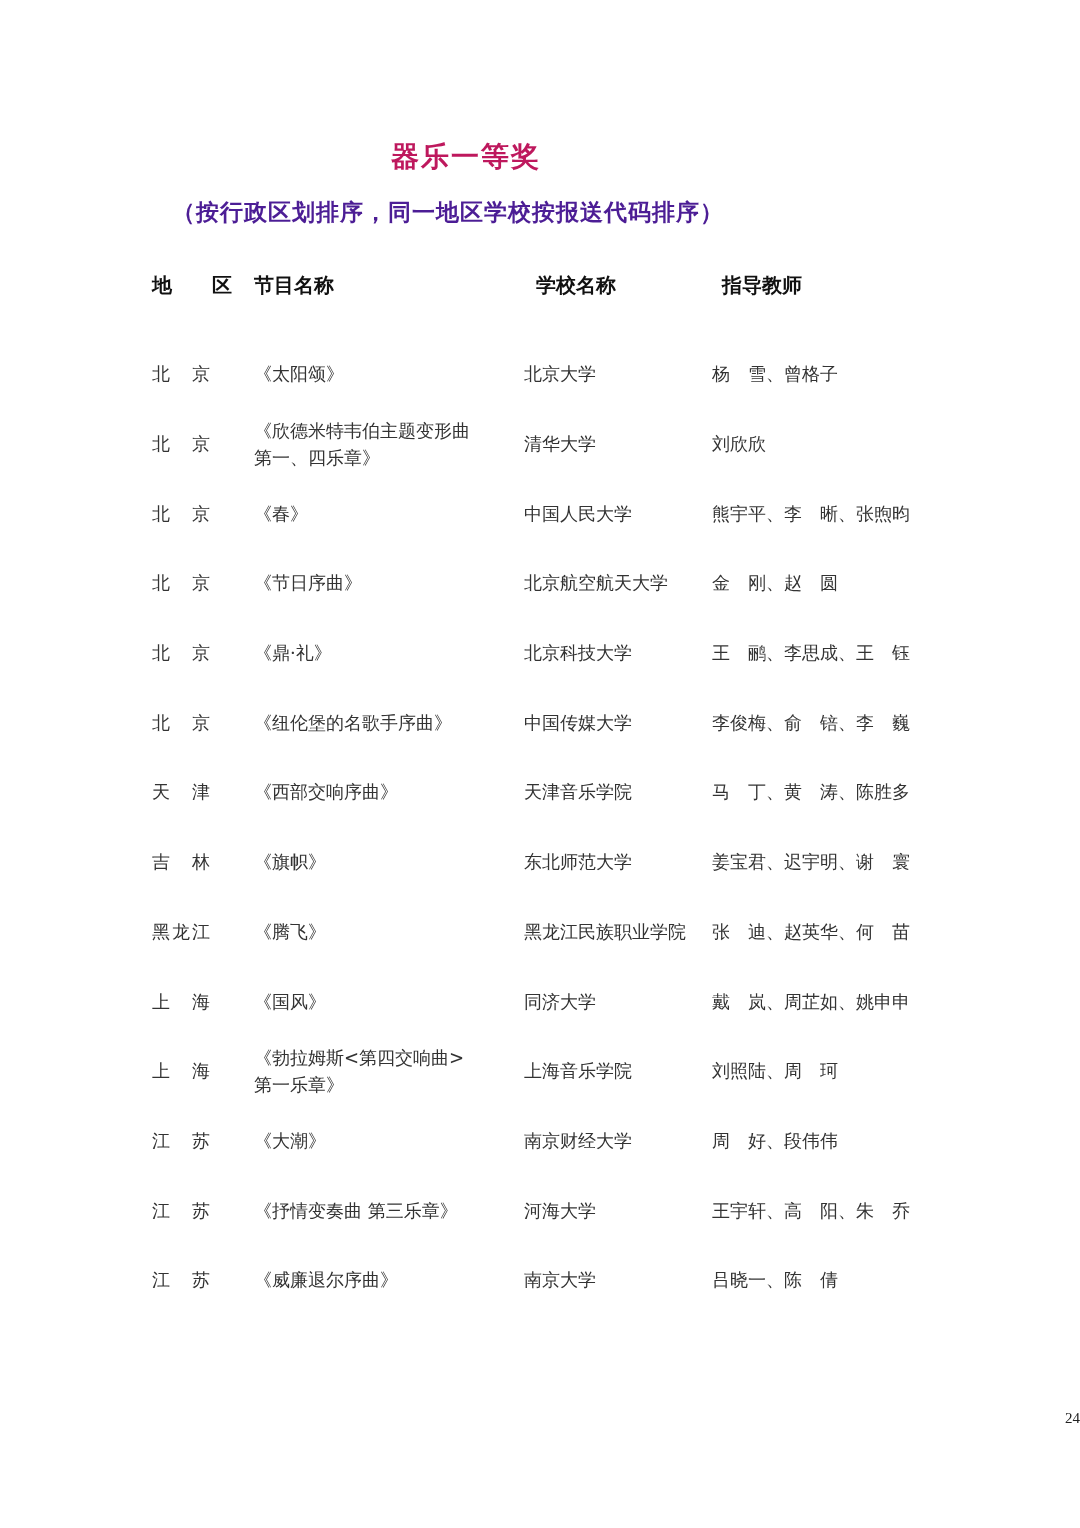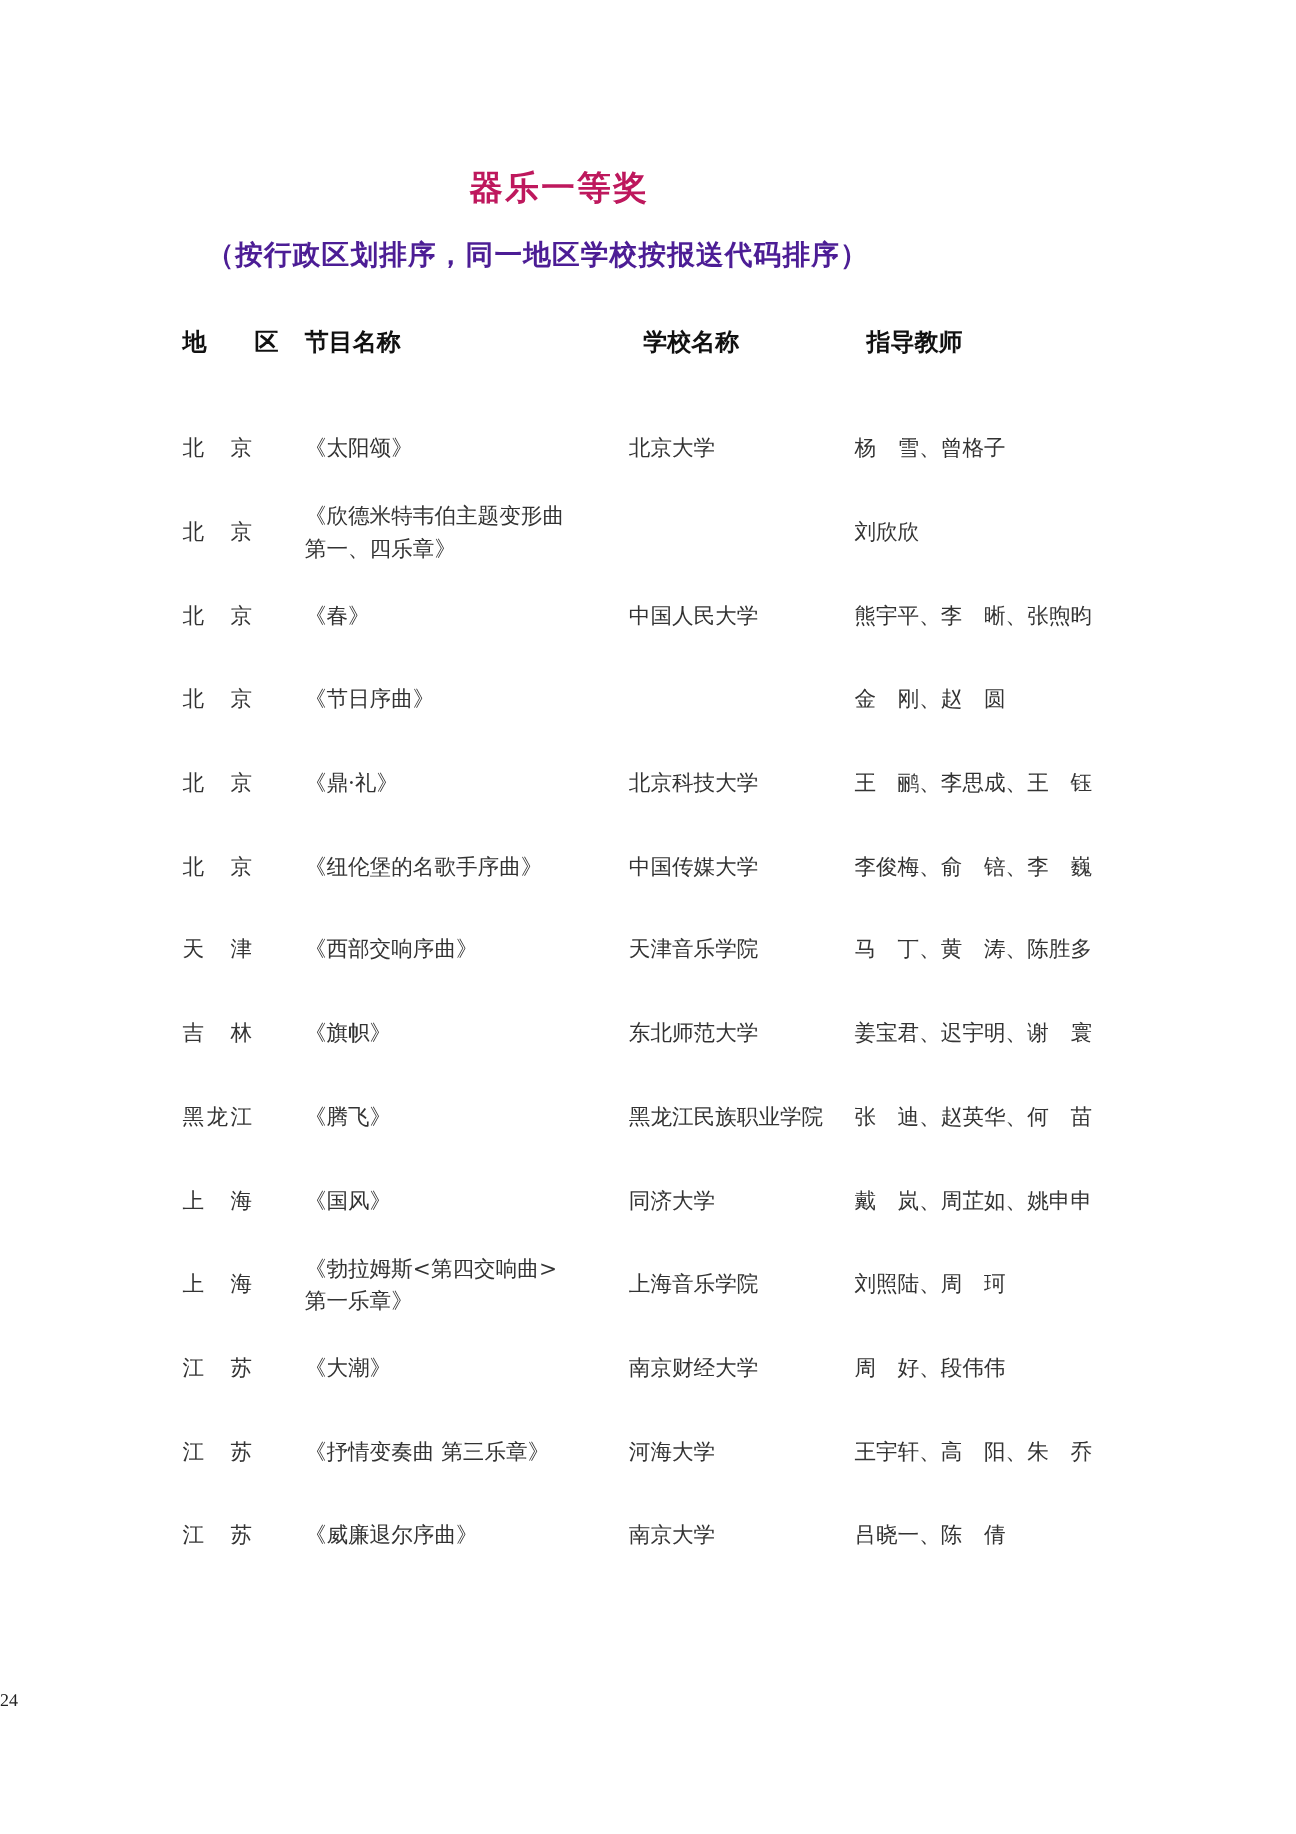--- a/index.html
+++ b/index.html
@@ -84,21 +84,21 @@
     .c-region { left: 152px; width: 90px; letter-spacing: 2px; }
     .c-program { left: 254px; width: 250px; white-space: pre-wrap; }
     .c-school { left: 524px; width: 185px; }
     .c-teacher { left: 712px; width: 230px; }
 
     .page-number {
       position: absolute;
       top: 1410px;
       left: 0;
       width: 1080px;
-      text-align: left;
+      text-align: right;
       font-family: "Liberation Serif", "DejaVu Serif", serif;
       font-size: 15px;
       color: #222222;
     }
   </style>
 </head>
 <body>
 
 <div class="title">器乐一等奖</div>
 <div class="subtitle">（按行政区划排序，同一地区学校按报送代码排序）</div>
@@ -114,31 +114,33 @@
   <div class="row">
     <div class="cell c-region">北　京</div>
     <div class="cell c-program">《太阳颂》</div>
     <div class="cell c-school">北京大学</div>
     <div class="cell c-teacher">杨　雪、曾格子</div>
   </div>
   <div class="row">
     <div class="cell c-region">北　京</div>
     <div class="cell c-program">《欣德米特韦伯主题变形曲
 第一、四乐章》</div>
+    <div class="cell c-school">清华大学</div>
     <div class="cell c-teacher">刘欣欣</div>
   </div>
   <div class="row">
     <div class="cell c-region">北　京</div>
     <div class="cell c-program">《春》</div>
     <div class="cell c-school">中国人民大学</div>
     <div class="cell c-teacher">熊宇平、李　晰、张煦昀</div>
   </div>
   <div class="row">
     <div class="cell c-region">北　京</div>
     <div class="cell c-program">《节日序曲》</div>
+    <div class="cell c-school">北京航空航天大学</div>
     <div class="cell c-teacher">金　刚、赵　圆</div>
   </div>
   <div class="row">
     <div class="cell c-region">北　京</div>
     <div class="cell c-program">《鼎·礼》</div>
     <div class="cell c-school">北京科技大学</div>
     <div class="cell c-teacher">王　鹂、李思成、王　钰</div>
   </div>
   <div class="row">
     <div class="cell c-region">北　京</div>

